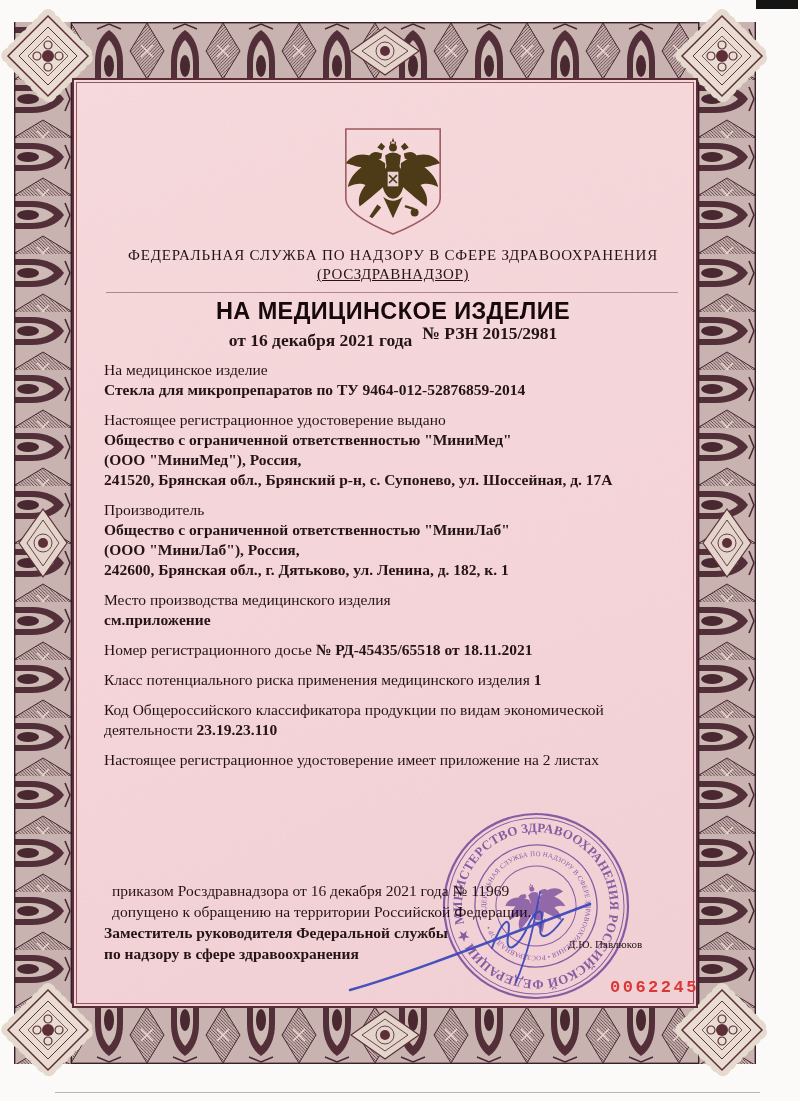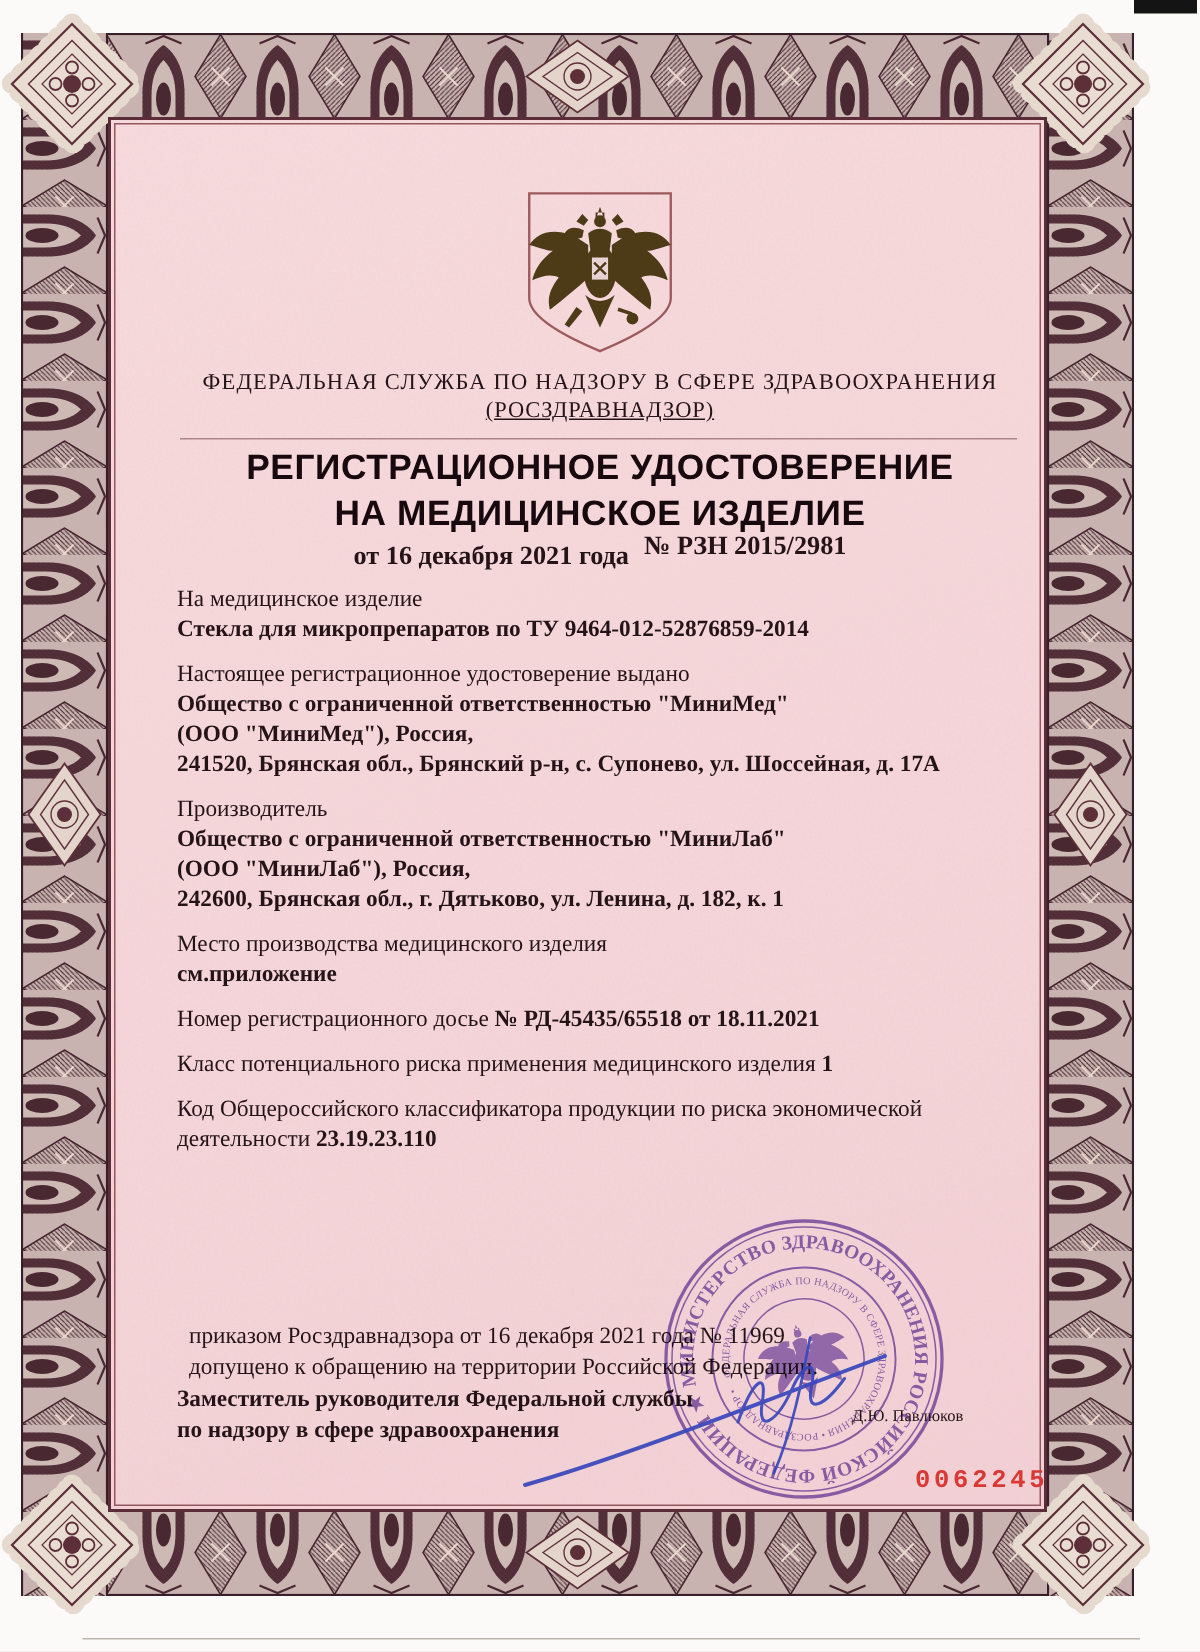--- a/index.html
+++ b/index.html
@@ -30,21 +30,21 @@
   .m-bottom{left:327px;bottom:1px;}
   .m-left{left:-15px;top:493px;transform:rotate(90deg);}
   .m-right{right:-15px;top:493px;transform:rotate(90deg);}
   .inner{
     position:absolute;left:58px;top:56px;right:58px;bottom:56px;
     background:linear-gradient(160deg,#f7dcde 0%,#f5d7da 55%,#f2d2d6 100%);
     border:2px solid #5a2d38;
   }
   .inner-frame{position:absolute;inset:2px;border:1px solid #95575f;pointer-events:none;}
   .noise{position:absolute;inset:0;width:100%;height:100%;opacity:.5;pointer-events:none;}
-  .content{position:relative;padding:0 14px 0 44px;font-size:15.5px;line-height:20px;}
+  .content{position:relative;padding:0 14px 0 30px;font-size:15.5px;line-height:20px;}
   .emblem{display:block;margin:44px auto 8px auto;}
   .authority{ text-align:center;font-size:15px;line-height:18px;letter-spacing:.8px;margin:0;}
   .authority2{text-align:center;font-size:15px;line-height:18px;letter-spacing:.6px;margin:1px 0 0 0;text-decoration:underline;}
   .sep{border:0;border-top:1px solid rgba(104,52,62,.5);margin:9px 4px 5px 2px;}
   .doc-title{
     text-align:center;margin:3px 0 0 0;
     font-family:"Liberation Sans", sans-serif;
     font-size:23.5px;line-height:27.5px;font-weight:bold;letter-spacing:.4px;color:#17090d;
   }
   .date-row{display:flex;justify-content:center;align-items:flex-end;margin:4px 0 0 0;font-weight:bold;}
@@ -236,21 +236,20 @@
           <rect x="72" y="84" width="10" height="2.4" transform="rotate(18 77 85)"></rect>
         </g>
         <rect x="54" y="48" width="12" height="16" fill="#e8d3d4" stroke="#4d3a16" stroke-width="1"></rect>
         <path d="M56,52 l8,8 M64,52 l-8,8" stroke="#4d3a16" stroke-width="1.6"></path>
       </svg>
 
       <p class="authority">ФЕДЕРАЛЬНАЯ СЛУЖБА ПО НАДЗОРУ В СФЕРЕ ЗДРАВООХРАНЕНИЯ</p>
       <p class="authority2">(РОСЗДРАВНАДЗОР)</p>
       <hr class="sep">
 
-      <h1 class="doc-title">РЕГИСТРАЦИОННОЕ УДОСТОВЕРЕНИЕ</h1>
       <h1 class="doc-title">НА МЕДИЦИНСКОЕ ИЗДЕЛИЕ</h1>
       <div class="date-row">
         <span class="issue-date">от  16 декабря 2021 года</span>
         <span class="reg-number">№  РЗН 2015/2981</span>
       </div>
 
       <p class="f gap">На медицинское изделие</p>
       <p class="f b">Стекла для микропрепаратов по ТУ 9464-012-52876859-2014</p>
 
       <p class="f gap">Настоящее регистрационное удостоверение выдано</p>
@@ -263,23 +262,24 @@
       <p class="f b">(ООО "МиниЛаб"), Россия,</p>
       <p class="f b">242600, Брянская обл., г. Дятьково, ул. Ленина, д. 182, к. 1</p>
 
       <p class="f gap">Место производства медицинского изделия</p>
       <p class="f b">см.приложение</p>
 
       <p class="f gap"><span>Номер регистрационного досье </span><span class="b">№ РД-45435/65518 от 18.11.2021</span></p>
 
       <p class="f gap"><span>Класс потенциального риска применения медицинского изделия </span><span class="b">1</span></p>
 
-      <p class="f gap">Код Общероссийского классификатора продукции по риска экономической</p>
+      <p class="f gap">Код Общероссийского классификатора продукции по видам экономической</p>
       <p class="f"><span>деятельности </span><span class="b">23.19.23.110</span></p>
 
+      <p class="f gap">Настоящее регистрационное удостоверение имеет приложение на 2 листах</p>
 
       <div class="footer-block">
         <p class="order1">приказом Росздравнадзора от 16 декабря 2021 года № 11969</p>
         <p class="order2">допущено к обращению на территории Российской Федерации.</p>
         <p class="signer">Заместитель руководителя Федеральной службы</p>
         <p class="signer">по надзору в сфере здравоохранения</p>
       </div>
     </div>
   </div>
 

